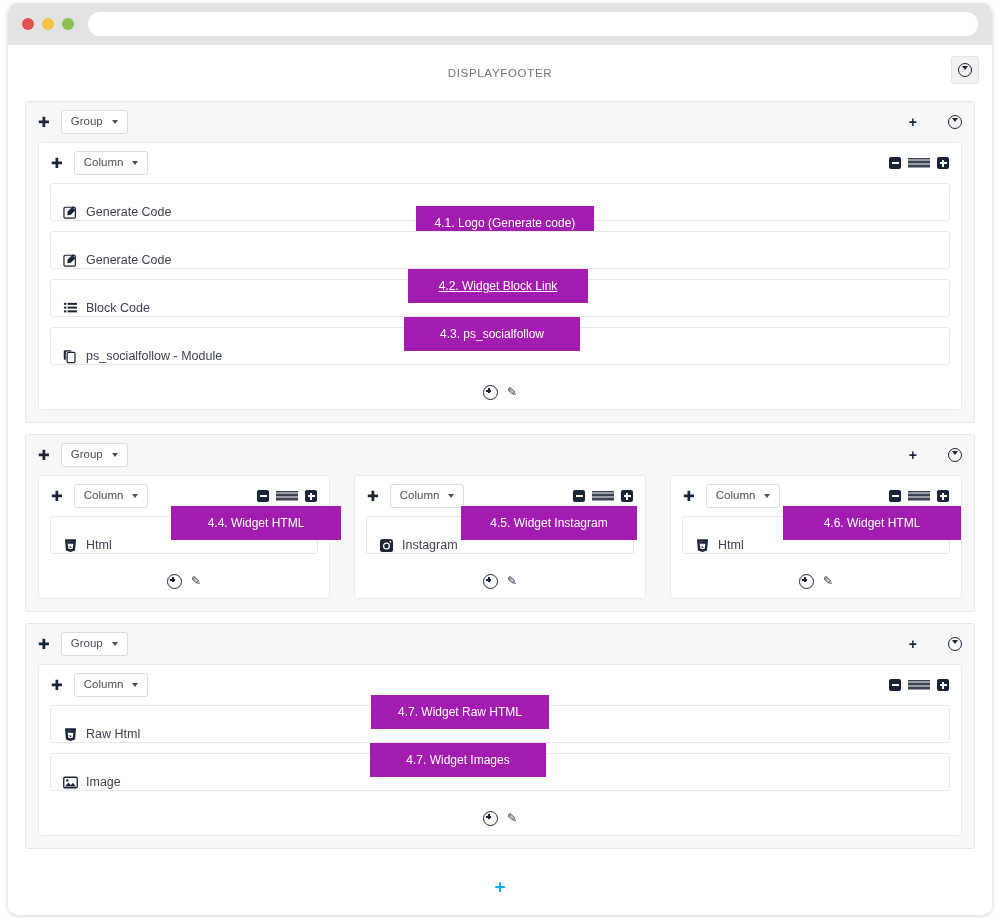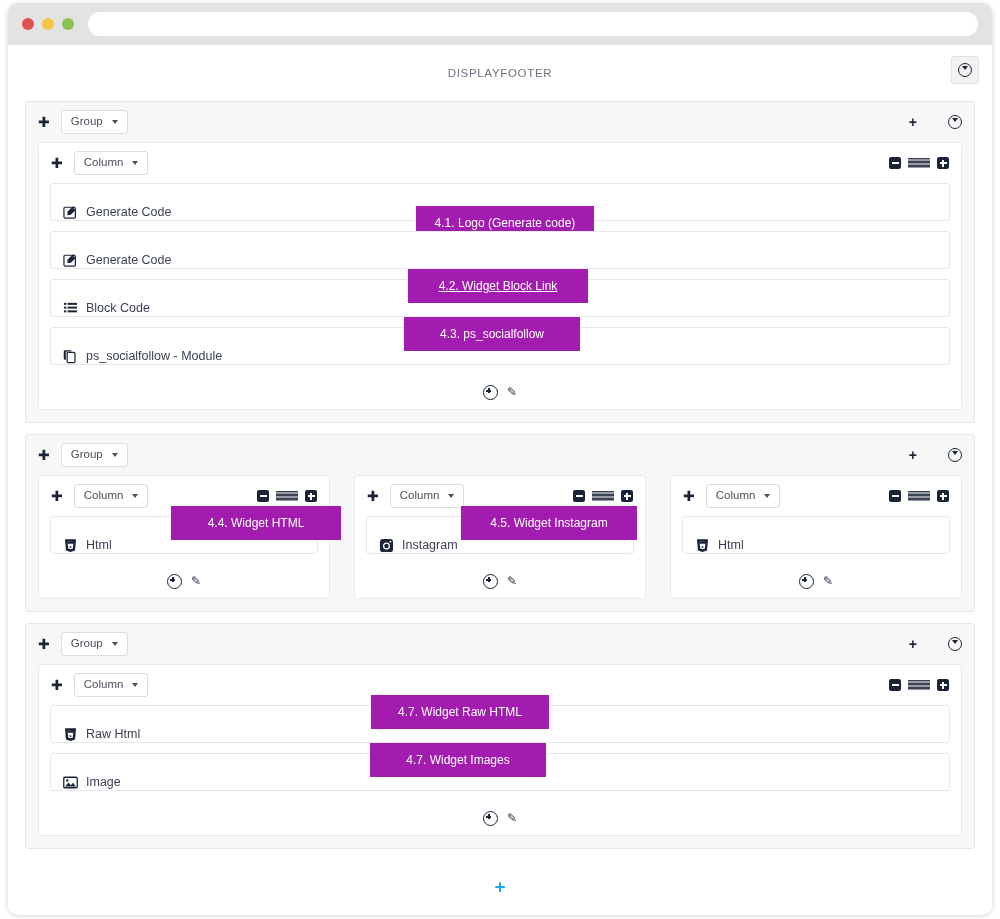--- a/index.html
+++ b/index.html
@@ -388,20 +388,21 @@
     </div>
     <div class="col-body">
                 <div class="wrow">
                   <div class="wrow-label">
                     <span class="wicon"><svg viewBox="0 0 16 16" width="15" height="15">
                         <path d="M2.1 1.3h11.8l-1.05 12.1L8 15l-4.85-1.6z" fill="#1b2436"></path>
                         <path d="M11.1 4.3H5l.16 1.8h5.78l-.47 5.2L8 12l-2.46-.7-.17-1.9h1.7l.09 1 .84.23.85-.23.1-1.3H5.28l-.44-5z" fill="#fff"></path>
                       </svg></span>
                     <span>Html</span>
                   </div>
+                  <div class="badge" style="left: 100px; min-width: 178px;">4.6. Widget HTML</div>
                 </div>
               </div>
     <div class="col-foot">
       <span class="ico-pluscircle"></span>
       <span class="pencil">✎</span>
     </div>
   </div>
           </div>
 
   </div>

